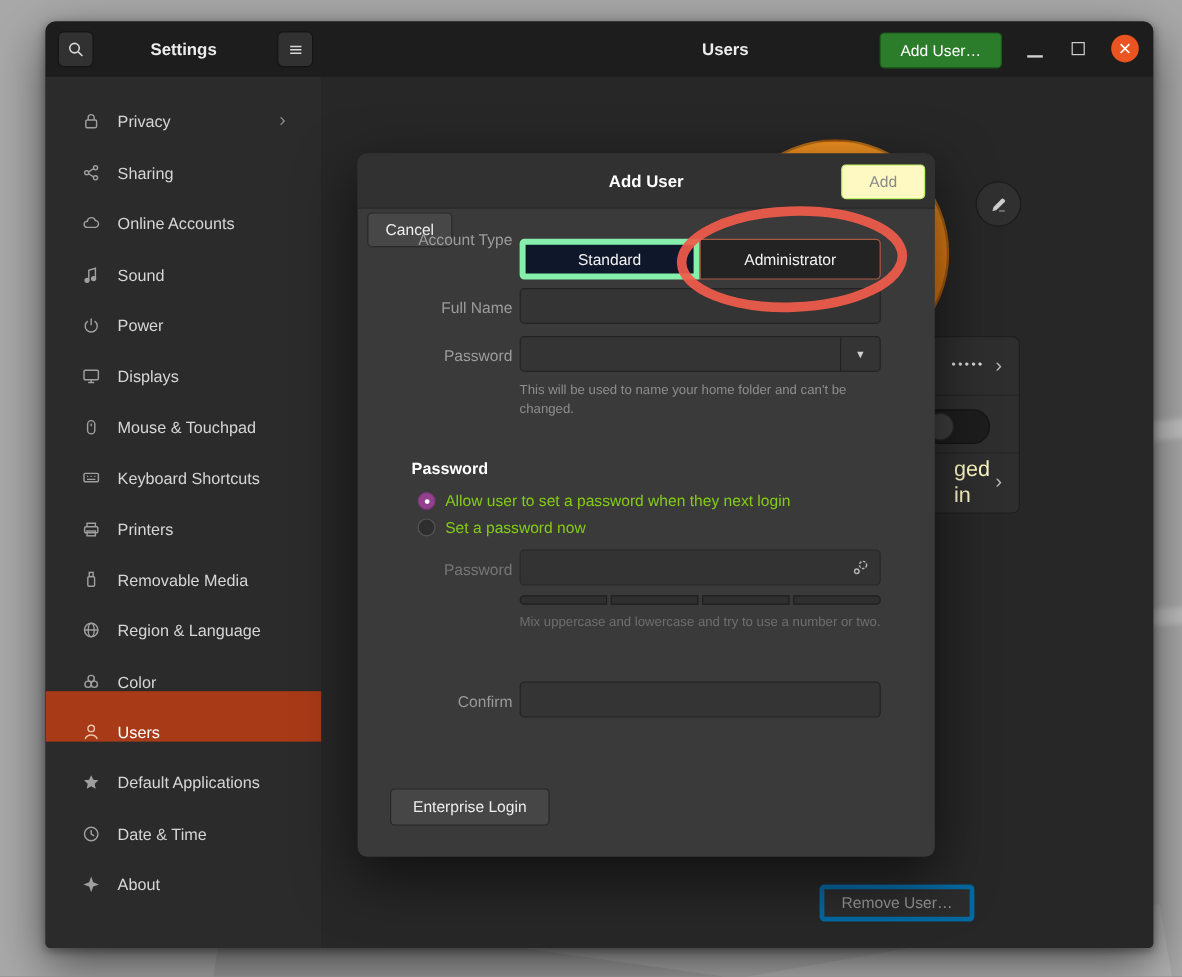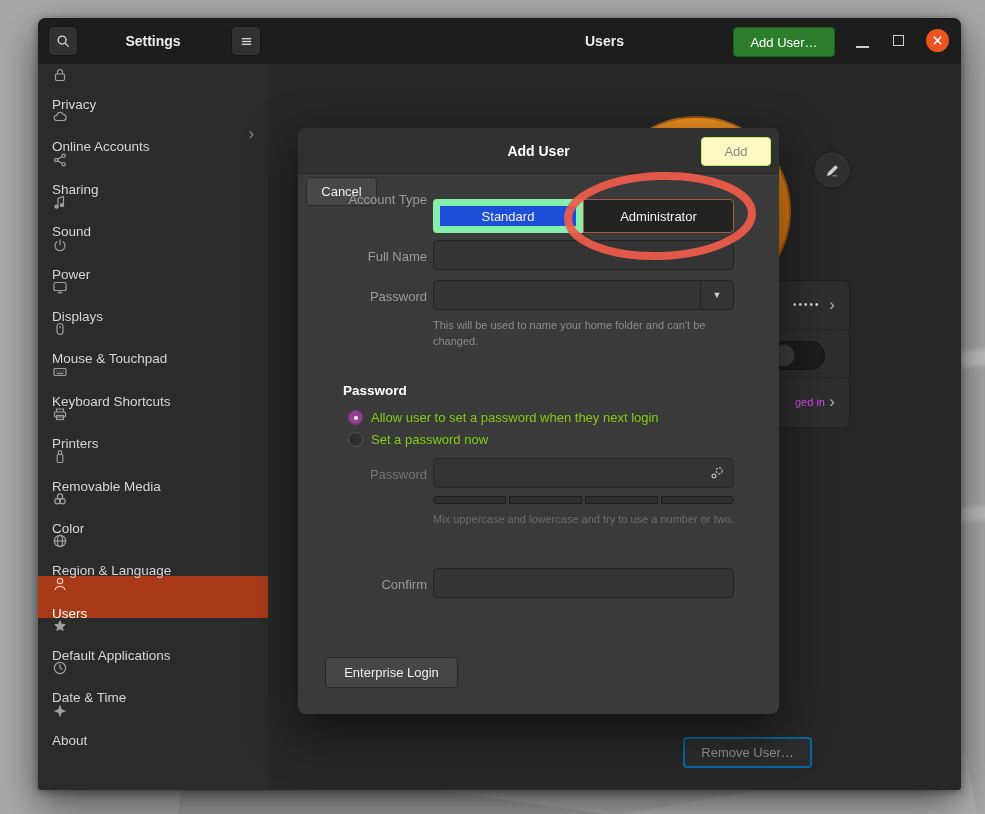--- a/index.html
+++ b/index.html
@@ -25,61 +25,61 @@
           border-radius:4px;color:#fff;font-size:13px;display:flex;align-items:center;justify-content:center;}
   .wc-min{position:absolute;left:818px;top:28px;width:13px;height:2px;background:#cfcfcf;}
   .wc-max{position:absolute;left:855px;top:17px;width:9px;height:9px;border:1.5px solid #cfcfcf;}
   .wc-close{position:absolute;left:888px;top:11px;width:23px;height:23px;border-radius:50%;background:#e95420;
             display:flex;align-items:center;justify-content:center;}
   .wc-close svg{stroke:#fff;stroke-width:1.6;}
 
   
   .sidebar{position:absolute;left:0;top:46px;width:230px;height:726px;background:#2b2b2b;border-radius:0 0 0 4px;overflow:hidden;}
   .slist{position:absolute;left:0;top:3px;width:100%;}
-  .srow{display:flex;align-items:flex-start;height:42.4px;padding:0 14px;gap:14px;color:#d6d6d6;font-size:13.5px;box-sizing:border-box;flex-direction:column;}
+  .srow{display:flex;align-items:flex-end;height:42.4px;padding:0 30px;gap:14px;color:#d6d6d6;font-size:13.5px;box-sizing:border-box;}
   .srow svg{width:16px;height:16px;stroke:#9f9f9f;fill:none;stroke-width:1.2;flex:0 0 16px;}
   .srow .chev{margin-left:auto;color:#8d8d8d;font-size:16px;line-height:1;}
   .srow.sel{background:#a93a17;color:#ffffff;}
   .srow.sel svg{stroke:#eec3ab;}
 
   
   .content{position:absolute;left:230px;top:46px;width:693px;height:726px;background:#272727;border-radius:0 0 4px 0;overflow:hidden;}
   .avatar{position:absolute;left:333px;top:52px;width:190px;height:190px;border-radius:50%;
           background:linear-gradient(#ef9021,#d06a0a);border:2px solid rgba(0,0,0,.25);box-sizing:border-box;}
   .editbtn{position:absolute;left:545px;top:87px;width:38px;height:38px;border-radius:50%;background:#303030;
            border:1px solid #1c1c1c;display:flex;align-items:center;justify-content:center;box-sizing:border-box;}
   .editbtn svg{stroke:#cfcfcf;fill:#cfcfcf;stroke-width:.6;}
   .bgpanel{position:absolute;left:370px;top:216px;width:212px;height:148px;background:#2e2e2e;border:1px solid #1f1f1f;border-radius:6px;box-sizing:border-box;}
   .bgrow{position:relative;height:48.6px;display:flex;align-items:center;padding:0 14px;border-bottom:1px solid #262626;box-sizing:border-box;color:#cfcfcf;}
   .bgrow:last-child{border-bottom:none;}
   .bgrow .dots{font-size:10px;letter-spacing:2px;color:#dadada;margin-left:140px;}
   .bgrow .chevron{margin-left:auto;color:#b5b5b5;font-size:17px;}
   .toggle{position:absolute;right:24px;top:11px;width:54px;height:27px;border-radius:14px;background:#1d1d1d;border:1px solid #151515;}
   .knob{position:absolute;left:2px;top:2px;width:21px;height:21px;border-radius:50%;background:#3e3e3e;border:1px solid #2a2a2a;}
-  .bgrow .frag{margin-left:142px;font-size:11px;color:#d946ef;}
-  .removebtn{position:absolute;left:415px;top:673px;width:129px;height:31px;border:2px solid #0369a1;border-radius:4px;
+  .bgrow .frag{margin-left:142px;font-size:18px;color:#fef9c3;}
+  .removebtn{position:absolute;left:415px;top:673px;width:129px;height:31px;border:4px solid #0369a1;border-radius:4px;
              background:#2c2c2c;color:#929292;font-size:13px;display:flex;align-items:center;justify-content:center;box-sizing:border-box;}
 
   
   .dialog{position:absolute;left:260px;top:110px;width:481px;height:586px;background:#3a3a3a;border-radius:8px;
           box-shadow:0 16px 48px rgba(0,0,0,.6);z-index:10;}
   .dheader{position:absolute;left:0;top:0;width:100%;height:46px;background:#313131;border-bottom:1px solid #262626;
            border-radius:8px 8px 0 0;box-sizing:border-box;}
   .dtitle{position:absolute;left:0;top:0;width:100%;height:46px;display:flex;align-items:center;justify-content:center;
           color:#ffffff;font-weight:bold;font-size:14px;}
   .dbtn{position:absolute;top:9px;height:29px;border-radius:4px;font-size:13px;display:flex;align-items:center;justify-content:center;box-sizing:border-box;}
   .cancel{left:8px;width:71px;background:#474747;border:1px solid #2a2a2a;color:#ededed;margin-top:40px;}
   .addok{right:8px;width:70px;background:#fef9c3;border:1px solid #bef264;color:#8a8a8a;}
 
   .dlabel{position:absolute;font-size:13px;color:#9c9c9c;text-align:right;width:120px;left:9px;}
   .dlabel.dim{color:#757575;}
   .entry{position:absolute;left:135px;width:301px;height:30px;background:#343434;border:1px solid #232323;border-radius:4px;box-sizing:border-box;}
   .entry.dim{background:#333333;border-color:#282828;}
   .seg{position:absolute;top:71px;height:34px;font-size:13px;color:#f2f2f2;display:flex;align-items:center;justify-content:center;box-sizing:border-box;}
-  .seg.std{left:135px;width:150px;background:#1d4ed8;border:7px solid #86efac;border-radius:4px 0 0 4px;}
+  .seg.std{left:135px;width:150px;background:#0f172a;border:5px solid #86efac;border-radius:4px 0 0 4px;}
   .seg.admin{left:285px;width:151px;background:#232323;border:1px solid #a85a40;border-radius:0 4px 4px 0;}
   .hinttext{position:absolute;left:135px;font-size:11px;color:#8d8d8d;line-height:1.45;}
   .pwheading{position:absolute;left:45px;top:255px;color:#ffffff;font-weight:bold;font-size:13.5px;}
   .radio{position:absolute;left:50px;width:15px;height:15px;border-radius:50%;box-sizing:border-box;}
   .radio.on{background:#93418e;border:1px solid #7c3578;}
   .radio.on::after{content:"";position:absolute;left:4.5px;top:4.5px;width:4px;height:4px;border-radius:50%;background:#fff;}
   .radio.off{background:#2e2e2e;border:1px solid #555555;}
   .rlabel{position:absolute;left:73px;font-size:13px;color:#84cc16;}
   .gearicon{position:absolute;right:8px;top:6px;}
   .dropzone{position:absolute;right:0;top:0;width:32px;height:28px;border-left:1px solid #232323;display:flex;align-items:center;justify-content:center;color:#d0d0d0;font-size:9px;}
@@ -136,36 +136,36 @@
         <div class="srow">
           <svg viewBox="0 0 16 16">
               <rect x="3.5" y="7" width="9" height="6.5" rx="1.2"></rect>
               <path d="M5.5 7 V5 a2.5 2.5 0 0 1 5 0 V7"></path>
             </svg>
           <span>Privacy</span>
           <span class="chev">›</span>
         </div>
         <div class="srow">
           <svg viewBox="0 0 16 16">
-              <path d="M4.6 11.5 a2.6 2.6 0 0 1 .2-5.2 a3.4 3.4 0 0 1 6.6-.6 a2.7 2.7 0 0 1-.4 5.8 z"></path>
-            </svg>
-          <span>Online Accounts</span>
-        </div>
-        <div class="srow">
-          <svg viewBox="0 0 16 16">
               <circle cx="11.6" cy="3.8" r="1.7"></circle>
               <circle cx="4.2" cy="8" r="1.7"></circle>
               <circle cx="11.6" cy="12.2" r="1.7"></circle>
               <line x1="5.8" y1="7.2" x2="10" y2="4.6"></line>
               <line x1="5.8" y1="8.8" x2="10" y2="11.4"></line>
             </svg>
           <span>Sharing</span>
         </div>
         <div class="srow">
           <svg viewBox="0 0 16 16">
+              <path d="M4.6 11.5 a2.6 2.6 0 0 1 .2-5.2 a3.4 3.4 0 0 1 6.6-.6 a2.7 2.7 0 0 1-.4 5.8 z"></path>
+            </svg>
+          <span>Online Accounts</span>
+        </div>
+        <div class="srow">
+          <svg viewBox="0 0 16 16">
               <path d="M6 12.5 V4.2 l5.5-1.6 V11"></path>
               <circle cx="4.5" cy="12.6" r="1.6" fill="#9f9f9f"></circle>
               <circle cx="10" cy="11.1" r="1.6" fill="#9f9f9f"></circle>
             </svg>
           <span>Sound</span>
         </div>
         <div class="srow">
           <svg viewBox="0 0 16 16">
               <path d="M5.2 4.6 a5 5 0 1 0 5.6 0"></path>
               <line x1="8" y1="2.5" x2="8" y2="8"></line>
@@ -207,33 +207,33 @@
         </div>
         <div class="srow">
           <svg viewBox="0 0 16 16">
               <rect x="5.2" y="5.5" width="5.6" height="8" rx="1"></rect>
               <rect x="6.4" y="2" width="3.2" height="3.5"></rect>
             </svg>
           <span>Removable Media</span>
         </div>
         <div class="srow">
           <svg viewBox="0 0 16 16">
+              <circle cx="8" cy="8" r="5.6"></circle>
+              <ellipse cx="8" cy="8" rx="2.5" ry="5.6"></ellipse>
+              <line x1="2.4" y1="8" x2="13.6" y2="8"></line>
+            </svg>
+          <span>Region &amp; Language</span>
+        </div>
+        <div class="srow">
+          <svg viewBox="0 0 16 16">
               <circle cx="8" cy="5.4" r="2.6"></circle>
               <circle cx="5.4" cy="10.2" r="2.6"></circle>
               <circle cx="10.6" cy="10.2" r="2.6"></circle>
             </svg>
           <span>Color</span>
-        </div>
-        <div class="srow">
-          <svg viewBox="0 0 16 16">
-              <circle cx="8" cy="8" r="5.6"></circle>
-              <ellipse cx="8" cy="8" rx="2.5" ry="5.6"></ellipse>
-              <line x1="2.4" y1="8" x2="13.6" y2="8"></line>
-            </svg>
-          <span>Region &amp; Language</span>
         </div>
         <div class="srow sel">
           <svg viewBox="0 0 16 16">
               <circle cx="8" cy="5" r="2.7"></circle>
               <path d="M3 13.8 a5.2 4.6 0 0 1 10 0"></path>
             </svg>
           <span>Users</span>
         </div>
         <div class="srow">
           <svg viewBox="0 0 16 16">

